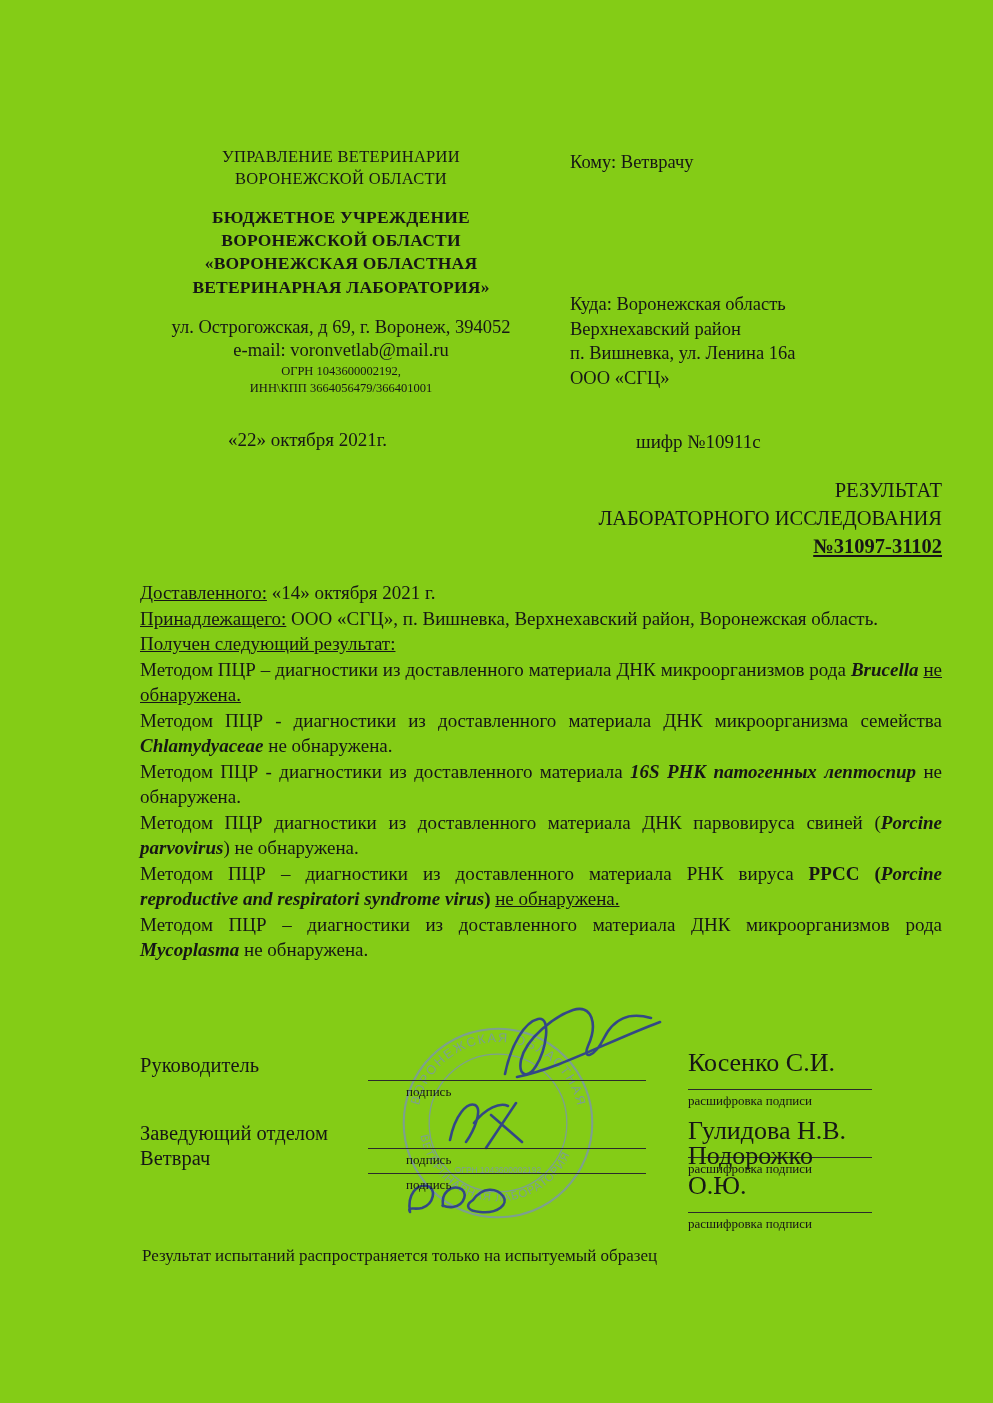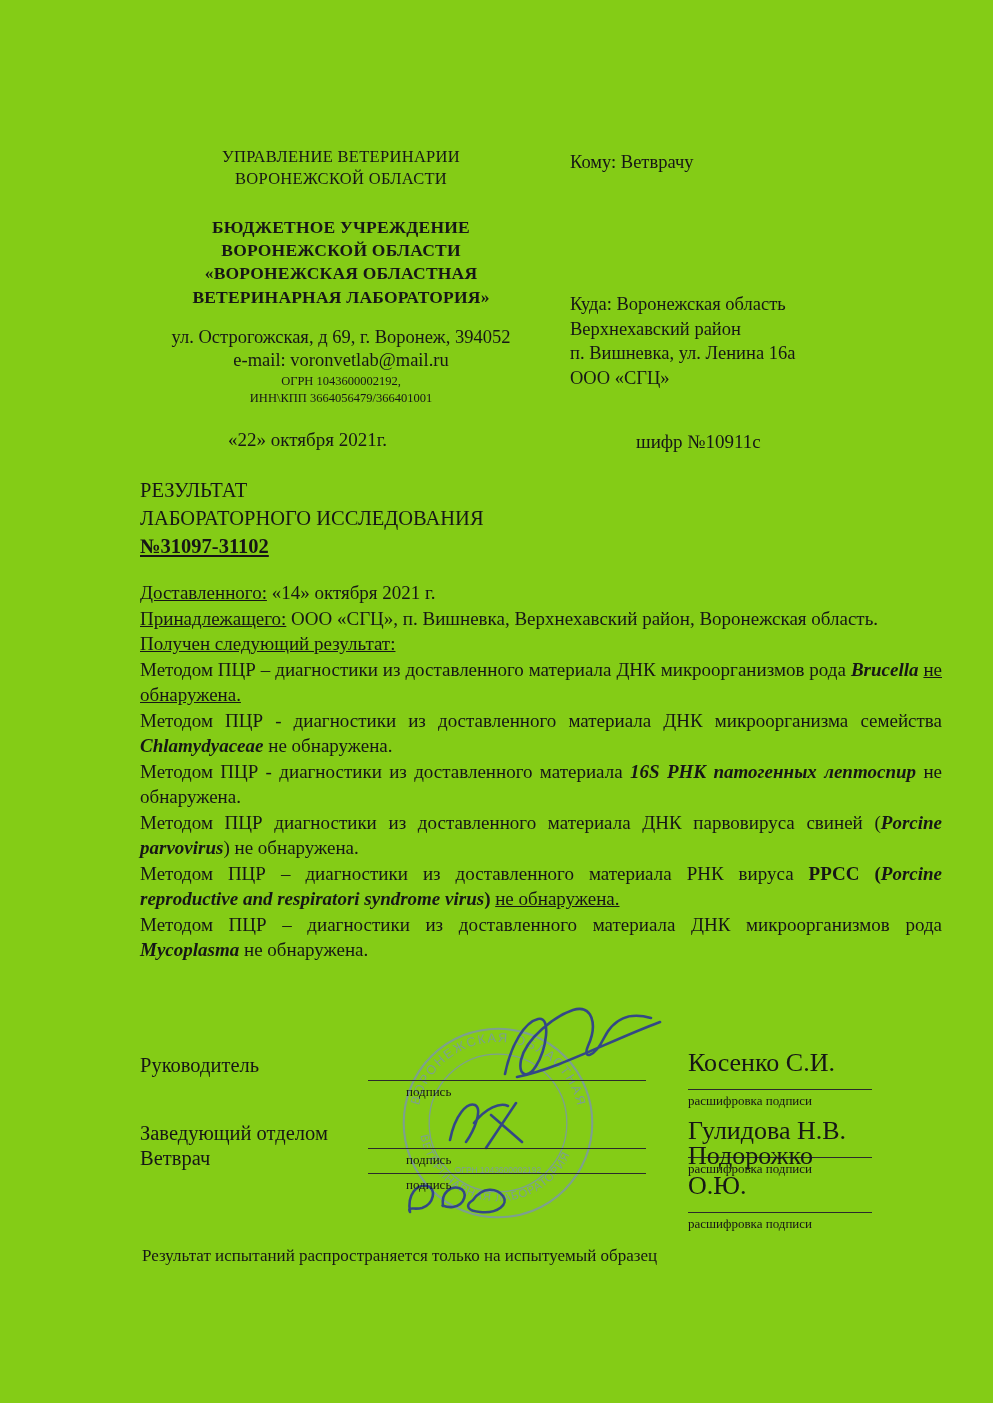--- a/index.html
+++ b/index.html
@@ -6,31 +6,31 @@
   * { margin:0; padding:0; box-sizing:border-box; }
   html,body { background:#ffffff; }
   .page {
     position:relative; width:993px; height:1403px; margin:0 auto;
     background:#84cc16; color:#161616; overflow:hidden;
     font-family:"Liberation Serif","DejaVu Serif",serif;
   }
   
   .hl { position:absolute; left:150px; top:146px; width:382px; text-align:center; }
   .hl .mgmt { font-size:16.5px; line-height:1.34; letter-spacing:.3px; }
-  .hl .org  { margin-top:26px; font-weight:bold; font-size:17.5px; line-height:1.32; letter-spacing:.2px; }
+  .hl .org  { margin-top:16px; font-weight:bold; font-size:17.5px; line-height:1.32; letter-spacing:.2px; }
   .hl .contact { margin-top:17px; font-size:18.5px; line-height:1.26; }
   .hl .fine { font-size:12.5px; line-height:1.32; margin-top:1px; }
   
   .hr-col { position:absolute; left:570px; top:150px; width:320px; font-size:18.5px; line-height:1.3; }
   .hr-col .where { margin-top:118px; line-height:1.33; }
   
   .date-left { position:absolute; left:228px; top:429px; font-size:19px; }
   .cipher    { position:absolute; left:636px; top:431px; font-size:19px; }
   
-  .title { position:absolute; left:140px; top:477px; width:802px; text-align:left; font-size:20.5px; line-height:1.36; }
+  .title { position:absolute; left:140px; top:477px; width:802px; text-align:right; font-size:20.5px; line-height:1.36; }
   .title .num { font-weight:bold; text-decoration:underline; }
   
   .docbody { position:absolute; left:140px; top:580px; width:802px; font-size:19px; line-height:25.5px; text-align:justify; }
   .docbody p { margin:0; }
   .u  { text-decoration:underline; }
   .bi { font-weight:bold; font-style:italic; }
   .b  { font-weight:bold; }
   
   .sig-row { position:absolute; left:140px; width:732px; height:70px; }
   .sr1 { top:1046px; } .sr2 { top:1114px; } .sr3 { top:1139px; }

